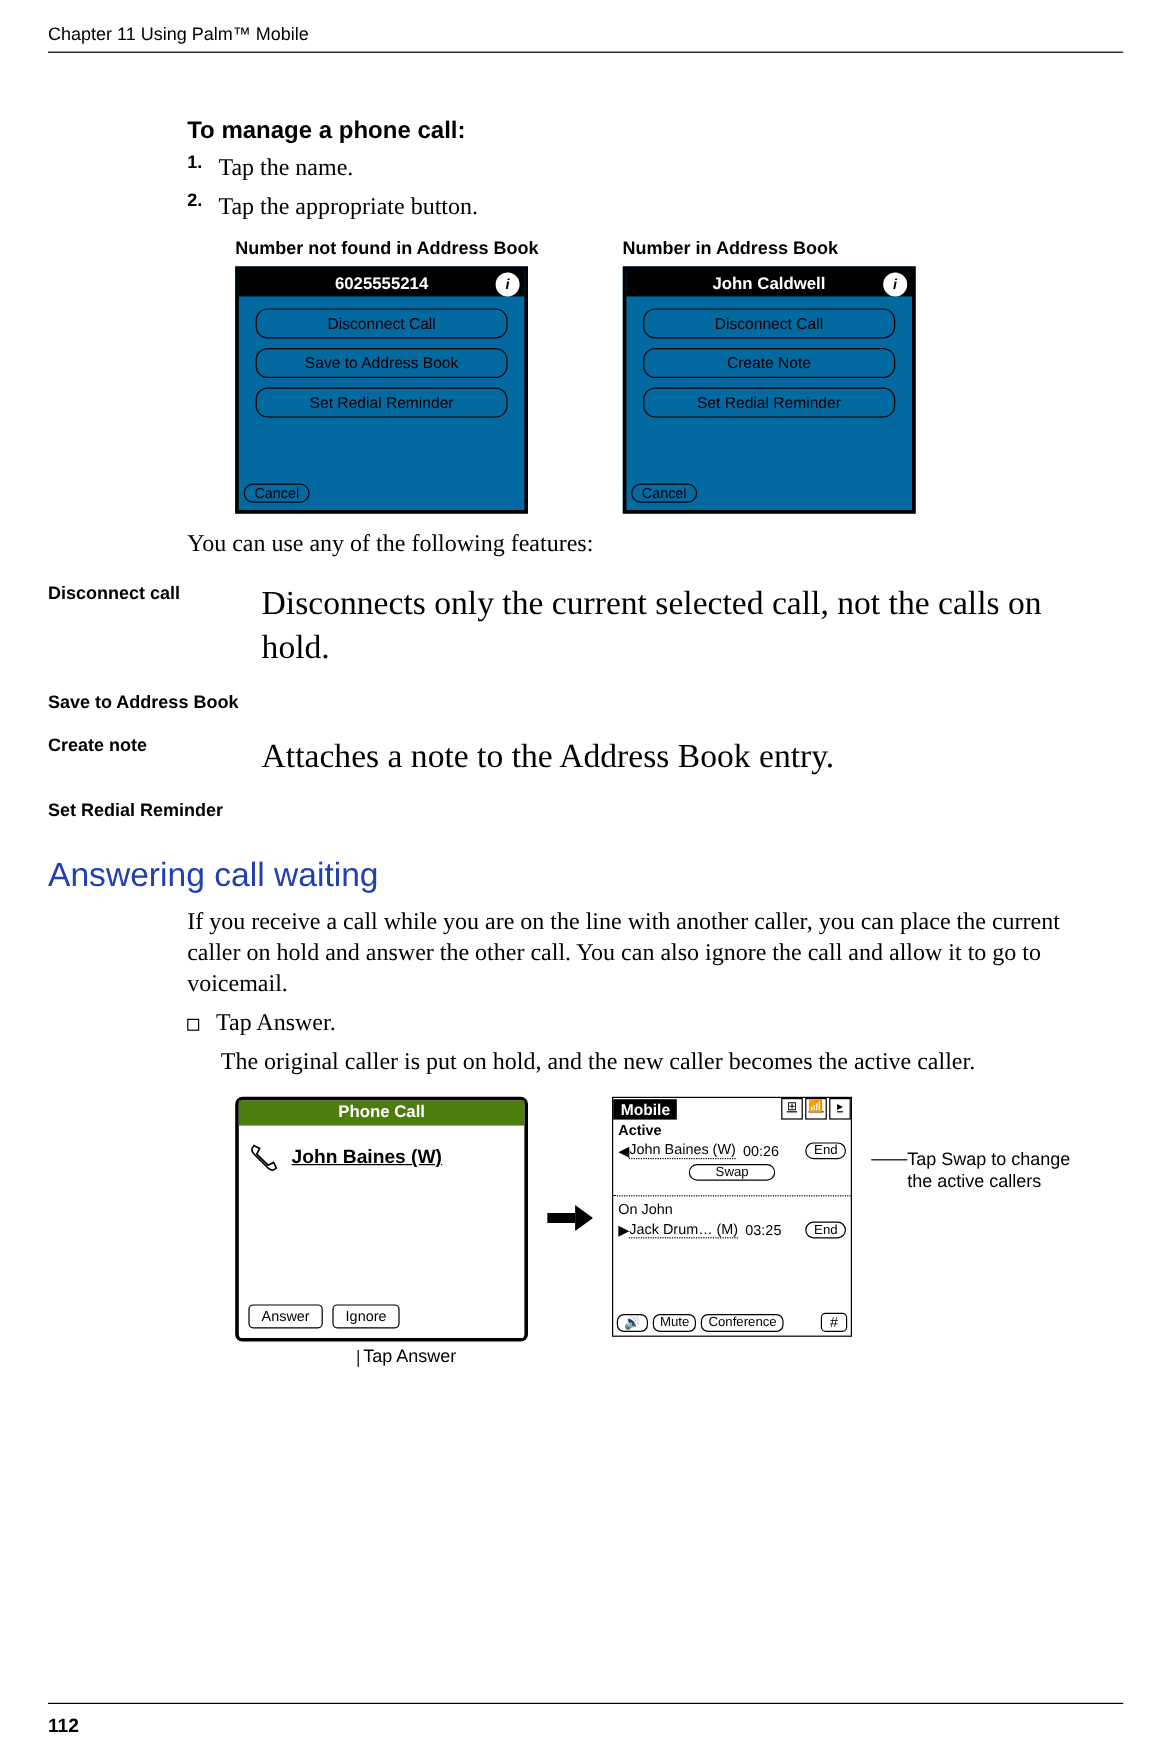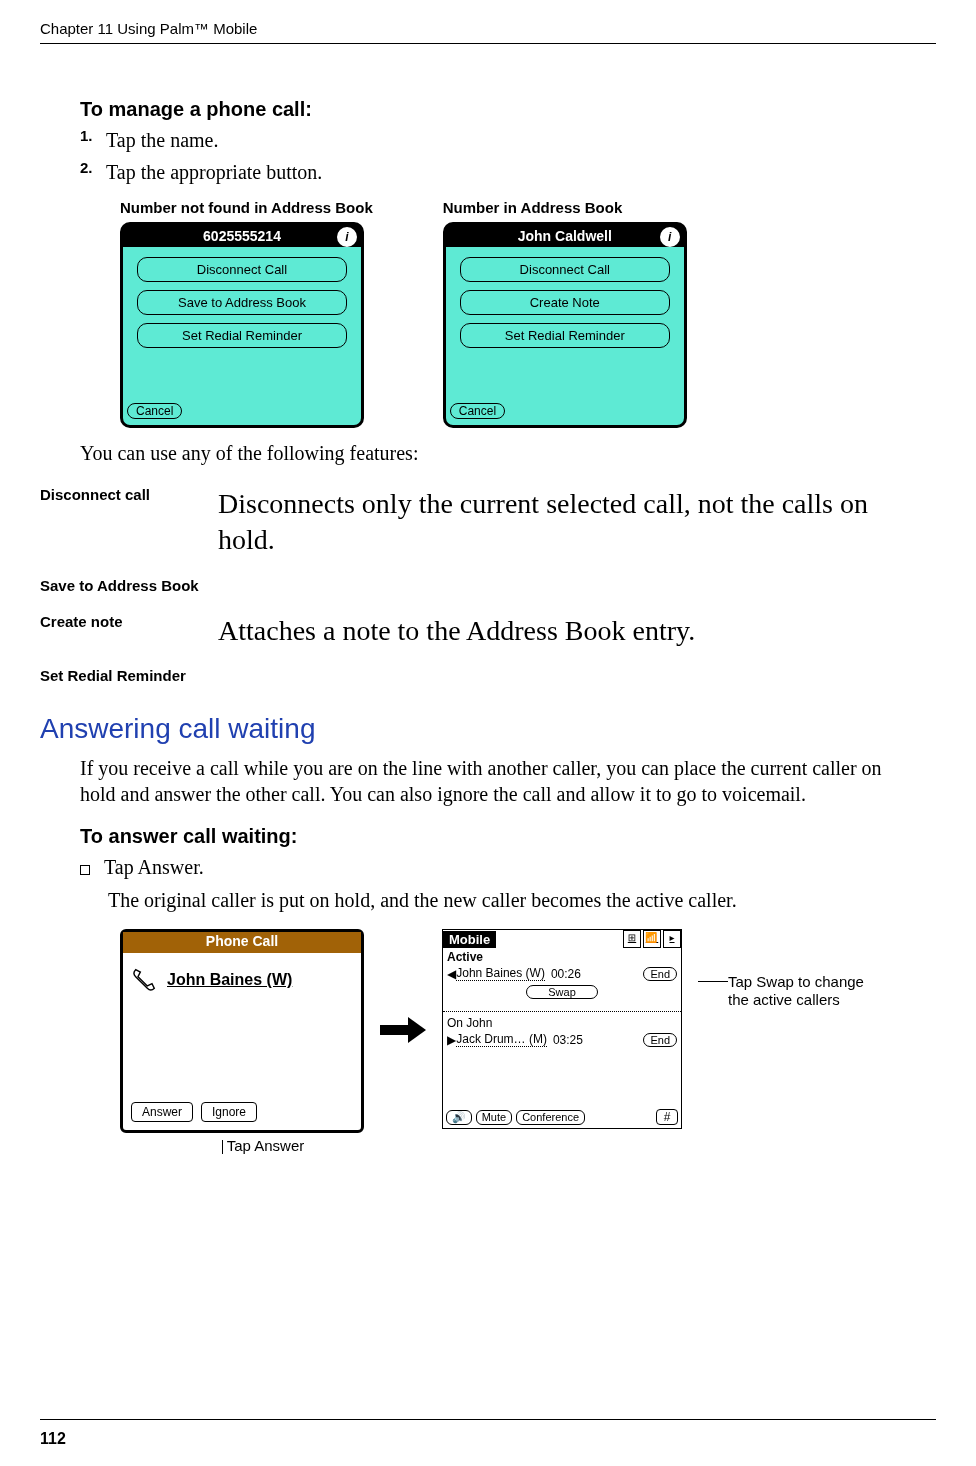--- a/index.html
+++ b/index.html
@@ -19,21 +19,21 @@
   }
   .chapter-header {
     font-family: Helvetica, Arial, sans-serif;
     font-size: 15px;
     padding: 20px 40px 6px 40px;
   }
   .content {
     padding: 30px 60px 0 40px;
   }
   .indent {
-    margin-left: 40px;
+    margin-left: 116px;
   }
   .section-h {
     font-family: 'Arial Narrow', Helvetica, Arial, sans-serif;
     font-weight: bold;
     font-size: 20px;
     margin: 24px 0 6px 0;
   }
   .num-step {
     margin: 6px 0;
     font-size: 20px;
@@ -58,22 +58,22 @@
   .shot-label {
     font-family: Helvetica, Arial, sans-serif;
     font-weight: bold;
     font-size: 15px;
     margin-bottom: 6px;
   }
   .palm-dialog {
     width: 238px;
     height: 200px;
     border: 3px solid #000;
-    border-radius: 10px;
-    background: #5eead4;
+    border-radius: 0;
+    background: #0369a1;
     display: flex;
     flex-direction: column;
   }
   .palm-dialog .titlebar {
     background: #000;
     color: #fff;
     display: flex;
     align-items: center;
     justify-content: center;
     height: 22px;
@@ -243,21 +243,21 @@
     left:40px;
     right:40px;
     border-top:1px solid #000;
   }
 
   
   .incoming {
     width:238px;height:198px;border:3px solid #000;border-radius:6px;background:#fff;font-family:Helvetica,Arial,sans-serif;display:flex;flex-direction:column;
   }
   .incoming .titlebar {
-    background:#a16207;color:#fff;text-align:center;font-weight:bold;height:20px;font-size:14px;padding-top:1px;
+    background:#4d7c0f;color:#fff;text-align:center;font-weight:bold;height:20px;font-size:14px;padding-top:1px;
   }
   .incoming .body {
     flex:1;padding:12px 8px;display:flex;align-items:flex-start;gap:8px;
   }
   .incoming .body .phone-ic {
     width:28px;height:28px;
   }
   .incoming .caller {
     font-weight:bold;font-size:16px;text-decoration:underline;margin-top:6px;
   }
@@ -340,21 +340,20 @@
     <div class="feature-row">
       <div class="term">Set Redial Reminder</div>
     </div>
   </div>
 
   <div class="h2">Answering call waiting</div>
 
   <div class="indent">
     <div class="body-text">If you receive a call while you are on the line with another caller, you can place the current caller on hold and answer the other call. You can also ignore the call and allow it to go to voicemail.</div>
 
-    <div class="section-h" style="margin-top:18px">To answer call waiting:</div>
 
     <div class="bullet-line">
       <span class="sq"></span><span>Tap Answer.</span>
     </div>
     <div class="body-text" style="margin-left:28px;margin-top:6px">The original caller is put on hold, and the new caller becomes the active caller.</div>
 
     <div class="bottom-row">
       <div>
         <div class="incoming">
           <div class="titlebar">Phone Call</div>

